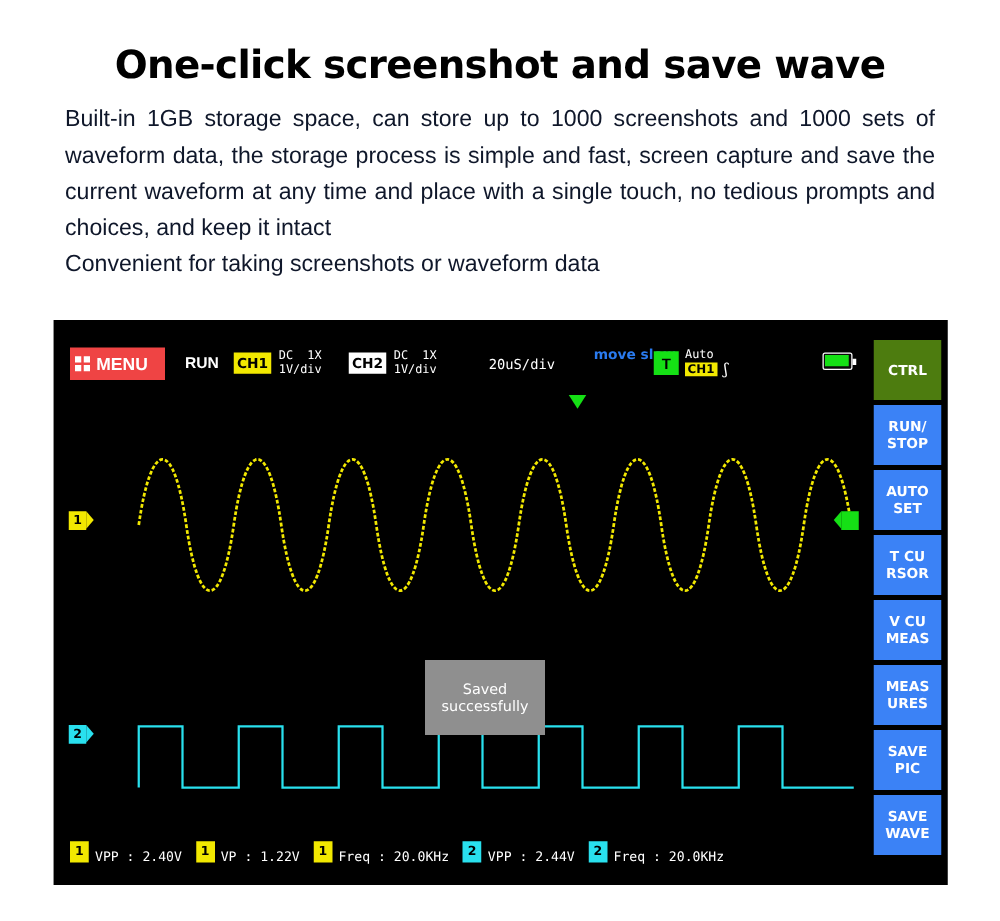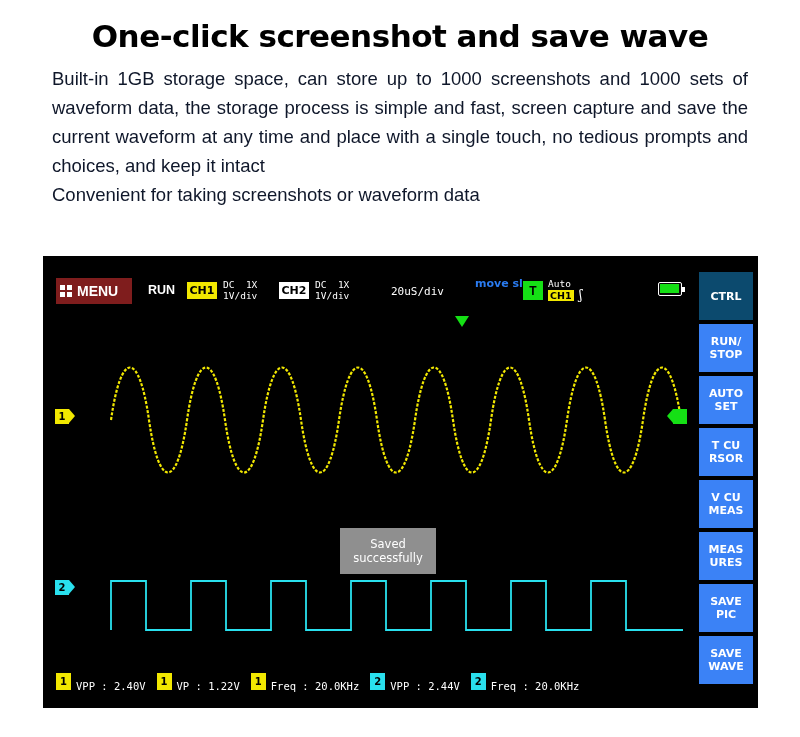--- a/index.html
+++ b/index.html
@@ -7,21 +7,21 @@
   body {
     width: 800px;
     height: 737px;
     background: #ffffff;
     font-family: "Liberation Sans", sans-serif;
     overflow: hidden;
   }
 
   
   .page-head {
-    padding: 14px 52px 0 52px;
+    padding: 30px 52px 0 52px;
   }
   .headline {
     font-family: "DejaVu Sans", sans-serif;
     font-weight: bold;
     font-size: 31px;
     letter-spacing: -0.5px;
     text-align: center;
     color: #000000;
     margin: 4px 0 10px 0;
     white-space: nowrap;
@@ -56,21 +56,21 @@
   .topbar {
     position: absolute;
     left: 0; top: 0;
     width: 640px; height: 42px;
     color: #ffffff;
     font-size: 11px;
   }
   .menu-btn {
     position: absolute; left: 5px; top: 6px;
     width: 76px; height: 26px;
-    background: #7f1d1d;
+    background: #ef4444;
     color: #ffffff;
     font-weight: bold;
     font-size: 14px;
     display: flex; align-items: center;
     padding-left: 4px;
   }
   .menu-grid {
     display: inline-grid;
     grid-template-columns: 5px 5px;
     grid-template-rows: 5px 5px;
@@ -203,21 +203,21 @@
     content: ""; position: absolute; left: -6px; top: 0;
     border-top: 7.5px solid transparent;
     border-bottom: 7.5px solid transparent;
     border-right: 6px solid #15e015;
   }
 
   
   .toast {
     position: absolute;
     left: 289px; top: 198px;
-    width: 96px; height: 46px;
+    width: 96px; height: 60px;
     background: #8f8f8f;
     color: #ffffff;
     font-size: 11.5px;
     line-height: 14px;
     text-align: center;
     display: flex; flex-direction: column;
     align-items: center; justify-content: center;
     font-family: "DejaVu Sans", sans-serif;
   }
 
@@ -264,21 +264,21 @@
     color: #ffffff;
     font-size: 11px;
     line-height: 13px;
     font-weight: bold;
     display: flex; flex-direction: column;
     align-items: center; justify-content: center;
     white-space: pre-line;
     text-align: center;
     font-family: "DejaVu Sans", sans-serif;
   }
-  .side-btn.dark { background: #0c4a6e; }
+  .side-btn.dark { background: #4d7c0f; }
 </style>
 </head>
 <body>
 
 <div class="page-head">
   <div class="headline">One-click screenshot and save wave</div>
   <div class="paragraph">
     <span>Built-in 1GB storage space, can store up to 1000 screenshots and 1000</span>
     <span>sets of waveform data, the storage process is simple and fast, screen</span>
     <span>capture and save the current waveform at any time and place with a</span>

